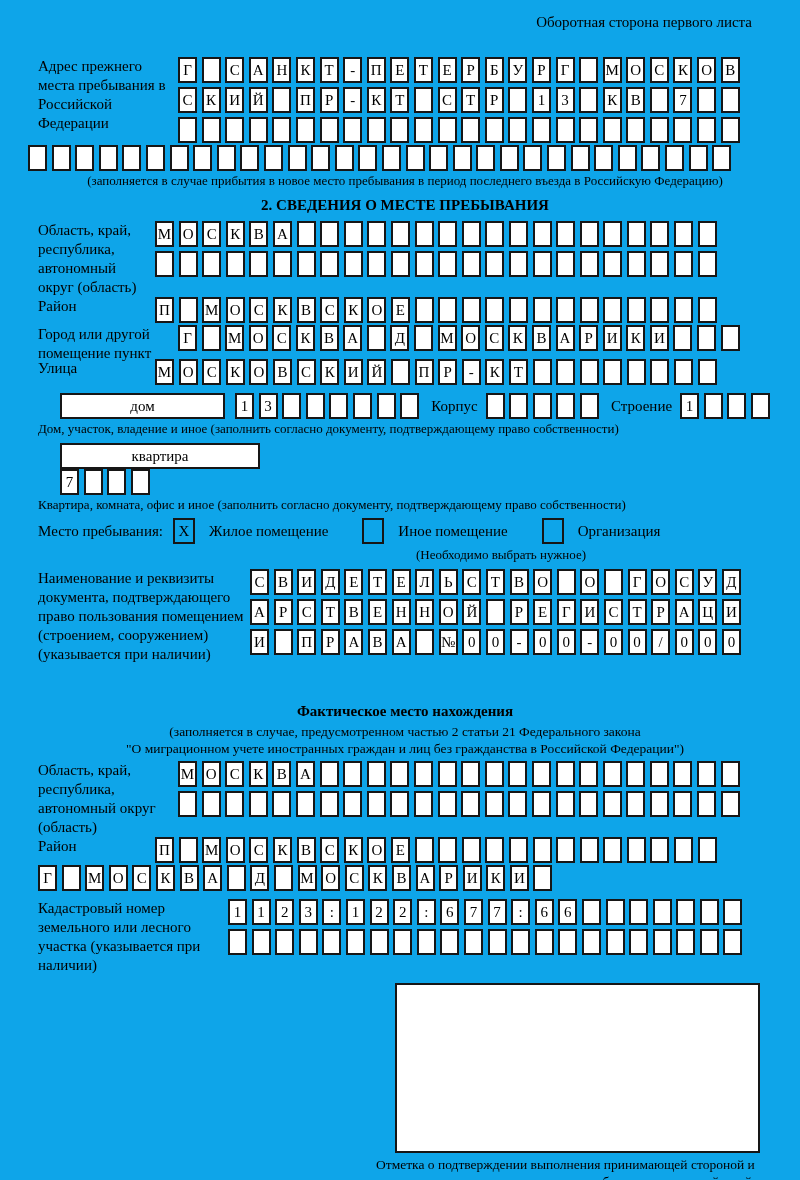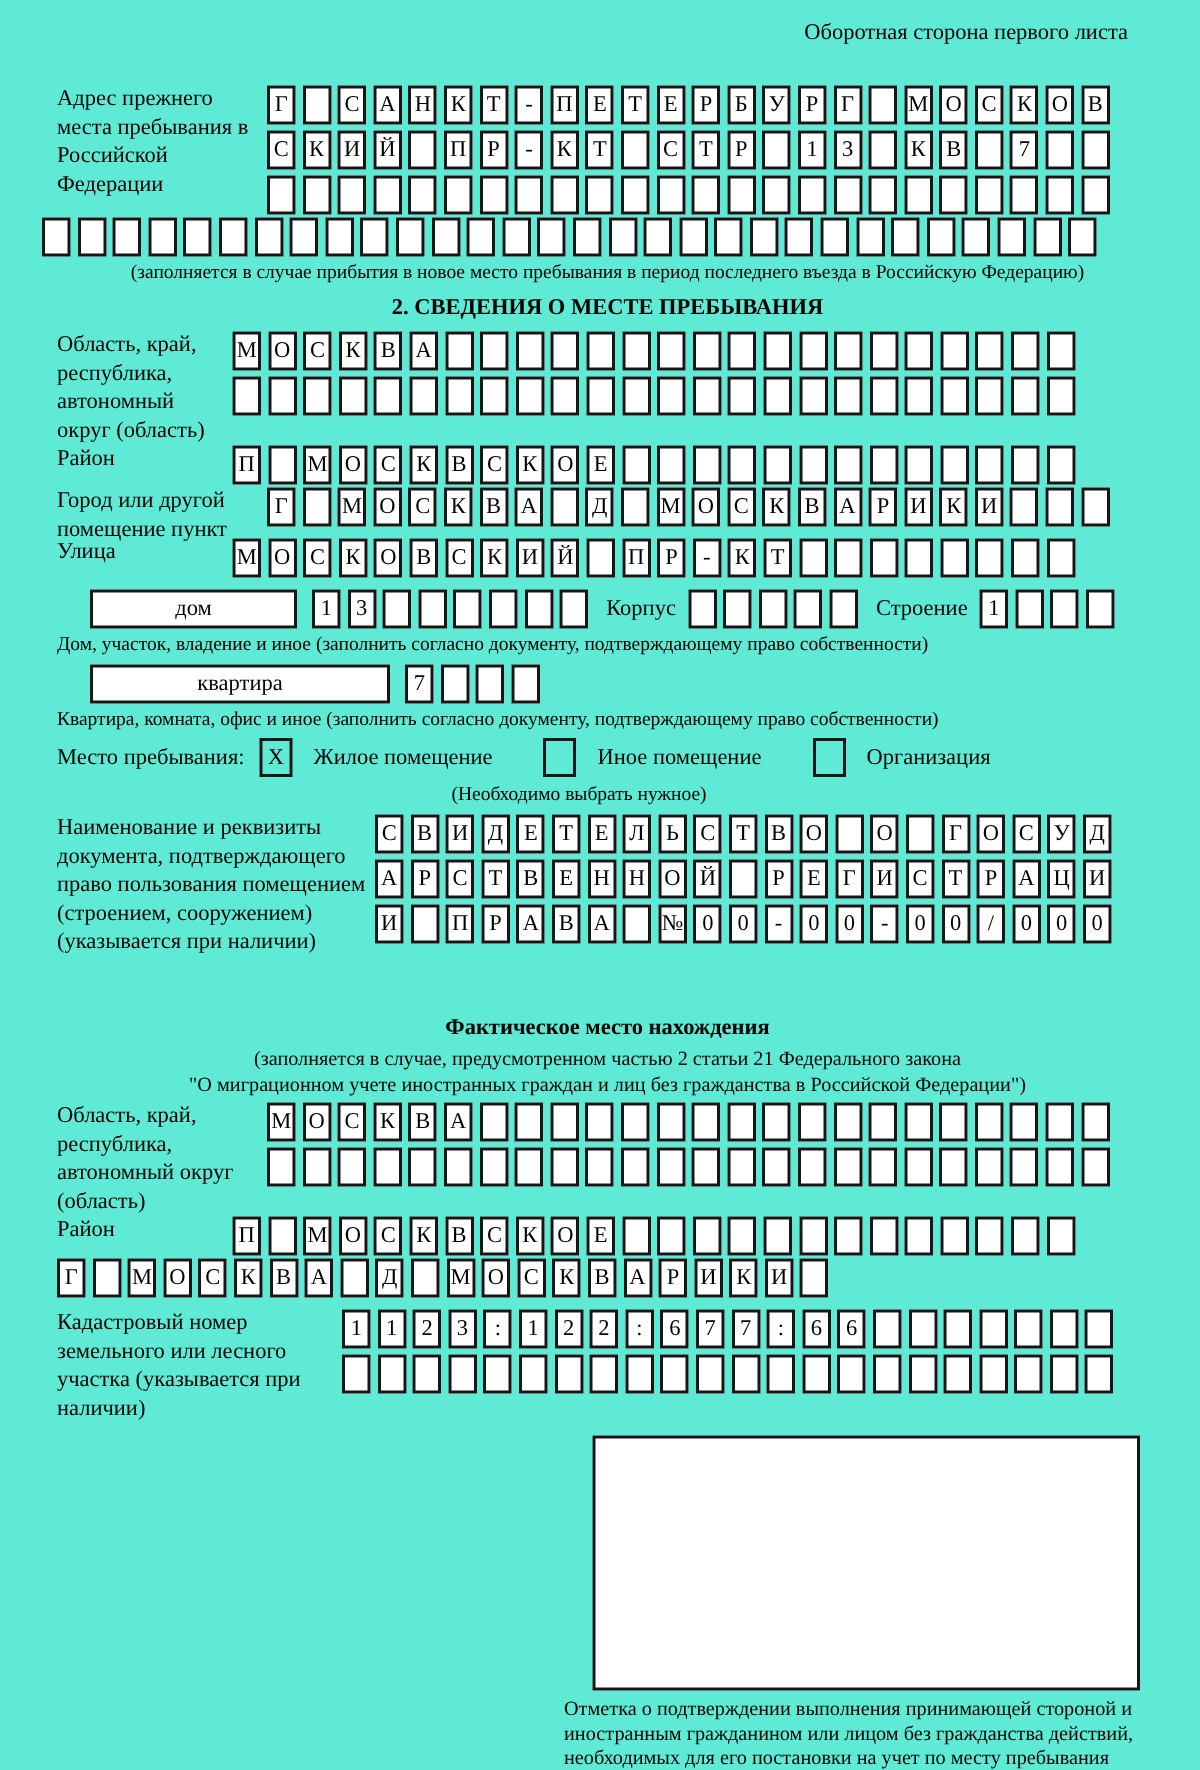--- a/index.html
+++ b/index.html
@@ -4,21 +4,21 @@
 <style>
   * { margin:0; padding:0; box-sizing:border-box; }
   html,body { background:#ffffff; }
   body {
     width:800px; height:1180px;
     font-family:"Liberation Serif","DejaVu Serif",serif;
     color:#000;
   }
   .page {
     position:relative; width:800px; height:1180px;
-    padding:14px 28px 0 38px; overflow:hidden; background:#5eead4;
+    padding:14px 28px 0 38px; overflow:hidden; background:#0ea5e9;
   }
   .header-note {
     text-align:right; font-size:15px; padding-right:20px;
     margin-bottom:26px;
   }
   .field { display:flex; align-items:flex-start; }
   .flabel { font-size:15px; line-height:19px; flex:0 0 auto; }
   .w140 { width:140px; } .w117 { width:117px; } .w212 { width:212px; }
   .w196 { width:196px; } .w190 { width:190px; }
   .rows { display:flex; flex-direction:column; gap:2px; }
@@ -27,40 +27,40 @@
   .cell {
     flex:0 0 19px; width:19px; height:26px;
     border:2px solid #161616; background:#fff;
     display:flex; align-items:center; justify-content:center;
     font-size:15px; line-height:1;
   }
   .fullrow { margin-left:-10px; margin-top:2px; }
   .caption { font-size:13px; line-height:16px; margin-top:2px; }
   .center { text-align:center; }
   .section-title { font-size:15px; font-weight:bold; text-align:center; margin-top:8px; height:20px; }
-  .mt4 { margin-top:4px; } .mt6 { margin-top:6px; } .mt2 { margin-top:2px; }
+  .mt4 { margin-top:4px; } .mt6 { margin-top:6px; } .mt2 { margin-top:2px;flex-direction:column; }
   .h76 { height:76px; } .h34 { height:34px; } .h28 { height:28px; } .h114 { height:114px; }
   .house-row { display:flex; align-items:flex-start; margin-top:6px; margin-left:22px; }
   .named-box {
     height:26px; border:2px solid #161616; background:#fff;
     display:flex; align-items:center; justify-content:center;
     font-size:15px; flex:0 0 auto;
   }
-  .house-box { width:138px; margin-right:10px; }
+  .house-box { width:165px; margin-right:10px; }
   .apt-box { width:200px; margin-right:10px; }
   .inline-label { font-size:15px; line-height:26px; padding:0 8px 0 12px; white-space:nowrap; }
   .stay-row { display:flex; align-items:center; margin-top:4px; height:28px; }
   .stay-label { font-size:15px; margin-right:10px; }
   .checkbox {
     width:22px; height:26px; border:2px solid #161616;
     display:flex; align-items:center; justify-content:center;
     font-size:15px; flex:0 0 auto; margin-right:14px;
   }
   .opt { font-size:15px; margin-right:34px; }
-  .choose-note { width:400px; margin-left:148px; text-align:center; }
+  .choose-note { width:400px; margin-left:148px; text-align:right; }
   .sub-title { font-size:15px; font-weight:bold; text-align:center; margin-top:20px; height:20px; }
   .law-caption { font-size:13.5px; line-height:17px; text-align:center; }
   .stamp-box {
     width:365px; height:170px; border:2px solid #161616;
     margin-left:357px; margin-top:8px; background:#fff;
   }
   .stamp-caption {
     width:420px; margin-left:338px; margin-top:4px;
     font-size:13.5px; line-height:16.5px; 
   }

